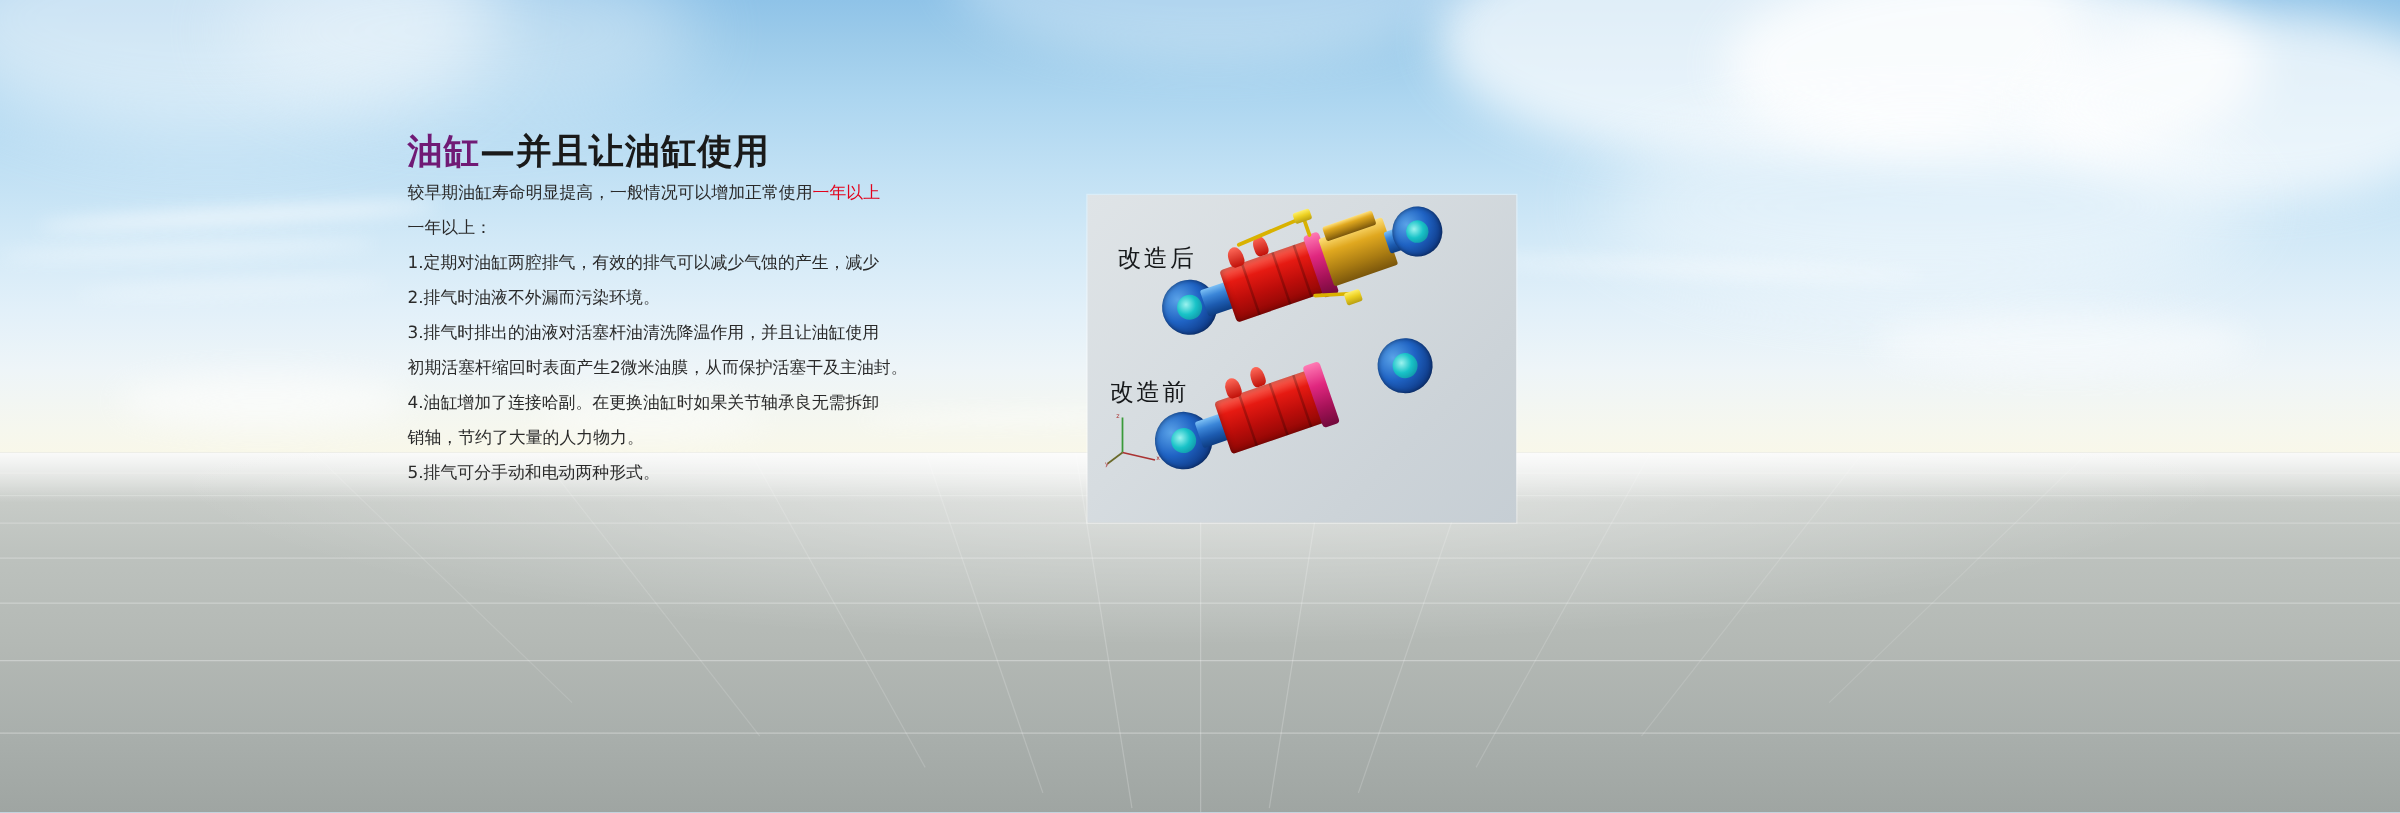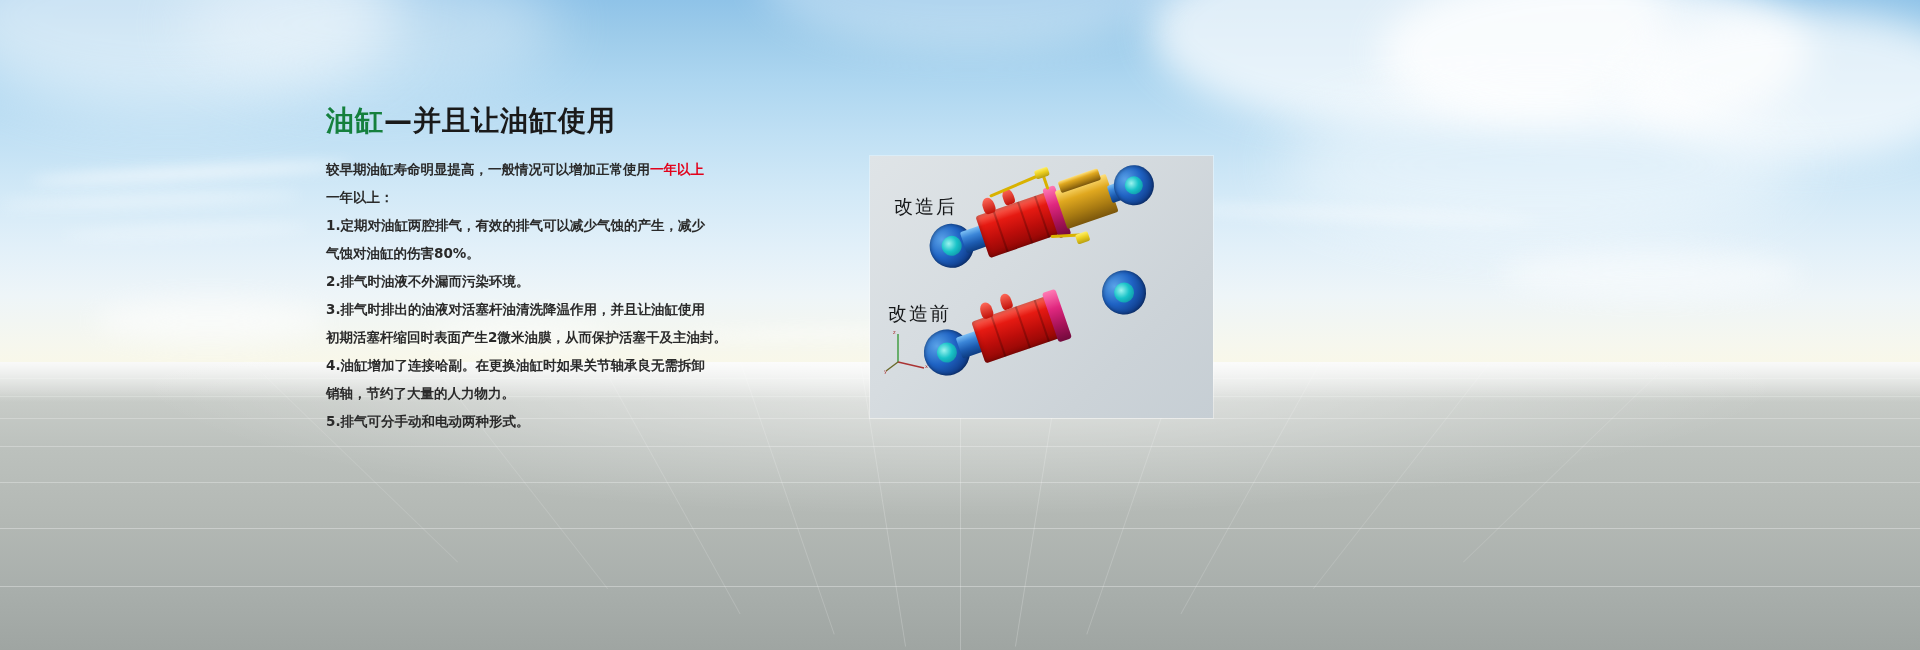--- a/index.html
+++ b/index.html
@@ -52,26 +52,26 @@
     position:absolute;left:0;top:0;width:1920px;height:288px;
     background:radial-gradient(ellipse 1200px 220px at 50% 0%, rgba(255,255,255,.55), rgba(255,255,255,0) 70%);
   }
 
   
   .content{position:absolute;left:326px;top:104px;width:430px;}
   .title{
     font-size:28px;font-weight:bold;letter-spacing:1px;color:#1a1a1a;
     line-height:34px;white-space:nowrap;margin:0;
   }
-  .title .hl{color:#15803d;}
+  .title .hl{color:#701a75;}
   .subtitle{
     margin:6px 0 0 0;font-size:13.5px;color:#6f7d86;letter-spacing:.2px;
     white-space:nowrap;
   }
-  .body{margin-top:19px;font-weight:bold;}
+  .body{margin-top:4px;}
   .body p{
     margin:0 0 3px 0;
     font-size:13.5px;color:#2a2a2a;line-height:25px;white-space:nowrap;
   }
   .body p .red{color:#e2021b;}
 
   
   .panel{
     position:absolute;left:870px;top:156px;width:318px;height:262px;
     background:linear-gradient(135deg,#dfe4e7 0%,#d6dce0 40%,#ccd3d8 75%,#c6ced4 100%);
@@ -187,21 +187,20 @@
     <div class="ground-shade"></div>
   </div>
 
   <div class="content">
     <h1 class="title"><span class="hl">油缸</span><span>—并且让油缸使用</span></h1>
 
     <div class="body">
       <p><span>较早期油缸寿命明显提高，一般情况可以增加正常使用</span><span class="red">一年以上</span></p>
       <p>一年以上：</p>
       <p>1.定期对油缸两腔排气，有效的排气可以减少气蚀的产生，减少</p>
-      <p>气蚀对油缸的伤害80%。</p>
       <p>2.排气时油液不外漏而污染环境。</p>
       <p>3.排气时排出的油液对活塞杆油清洗降温作用，并且让油缸使用</p>
       <p>初期活塞杆缩回时表面产生2微米油膜，从而保护活塞干及主油封。</p>
       <p>4.油缸增加了连接哈副。在更换油缸时如果关节轴承良无需拆卸</p>
       <p>销轴，节约了大量的人力物力。</p>
       <p>5.排气可分手动和电动两种形式。</p>
     </div>
   </div>
 
   <div class="panel">

